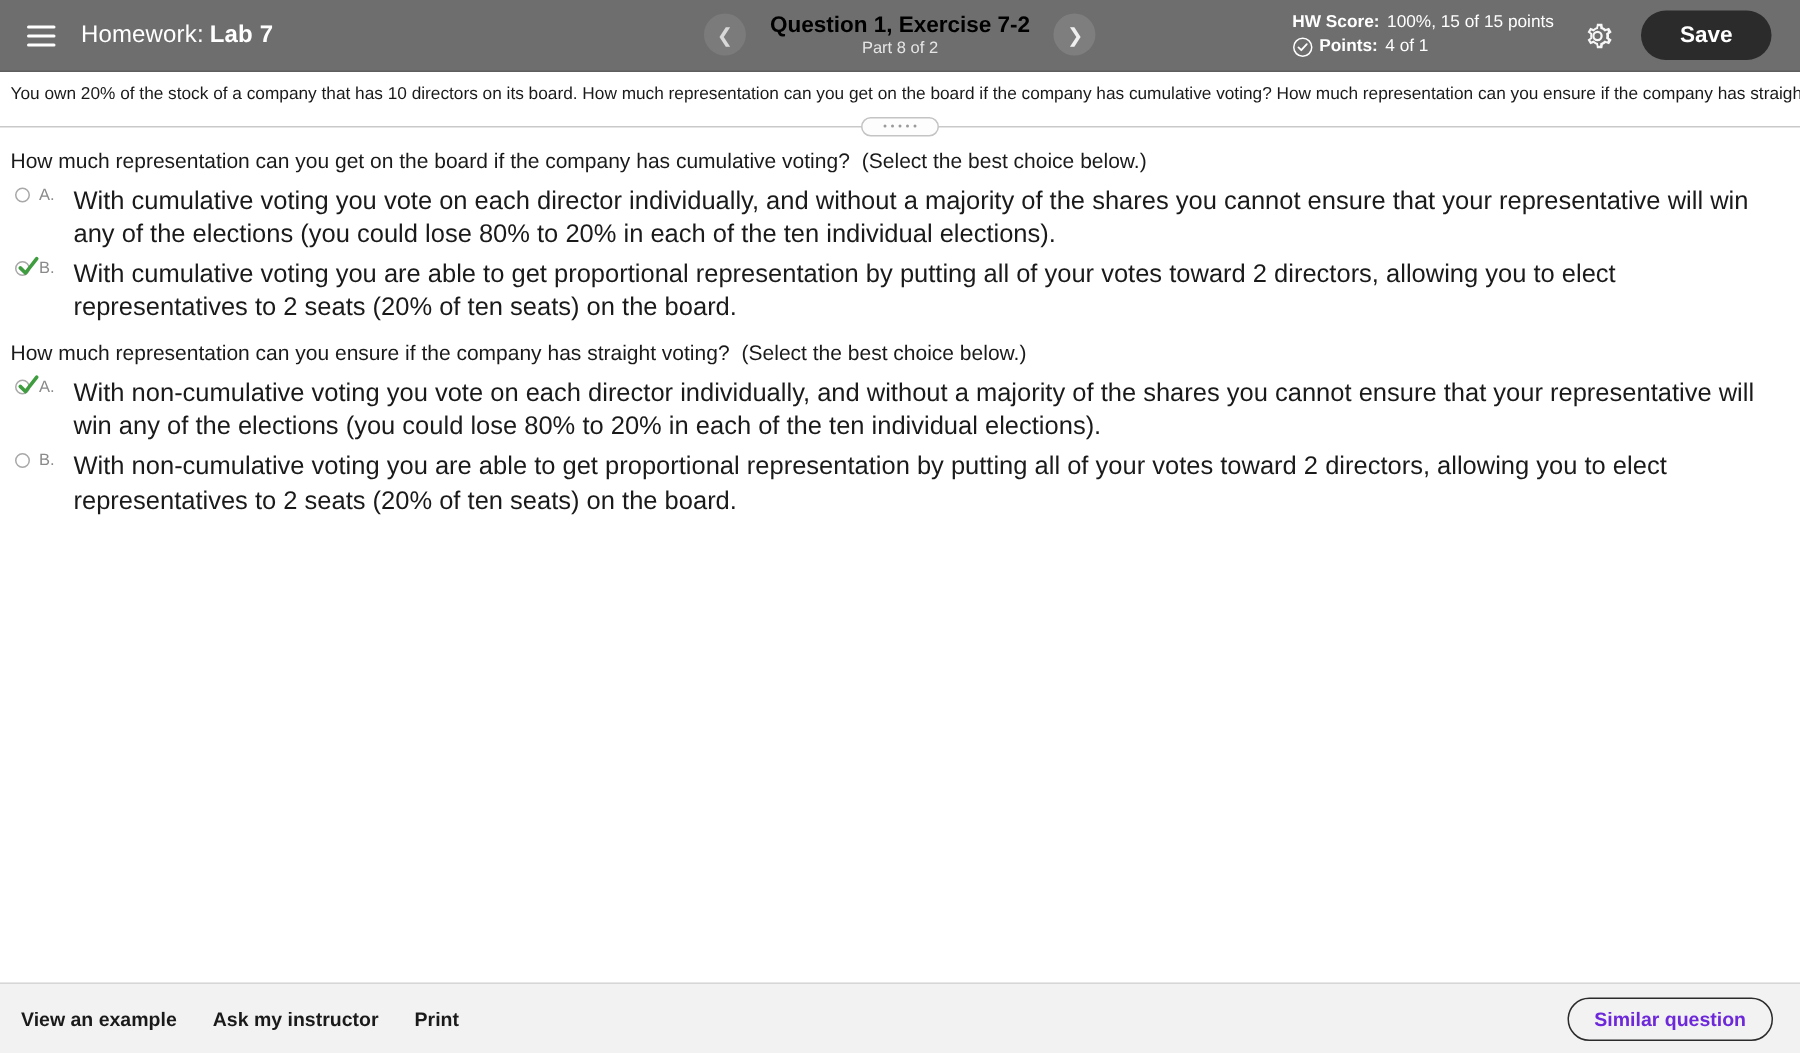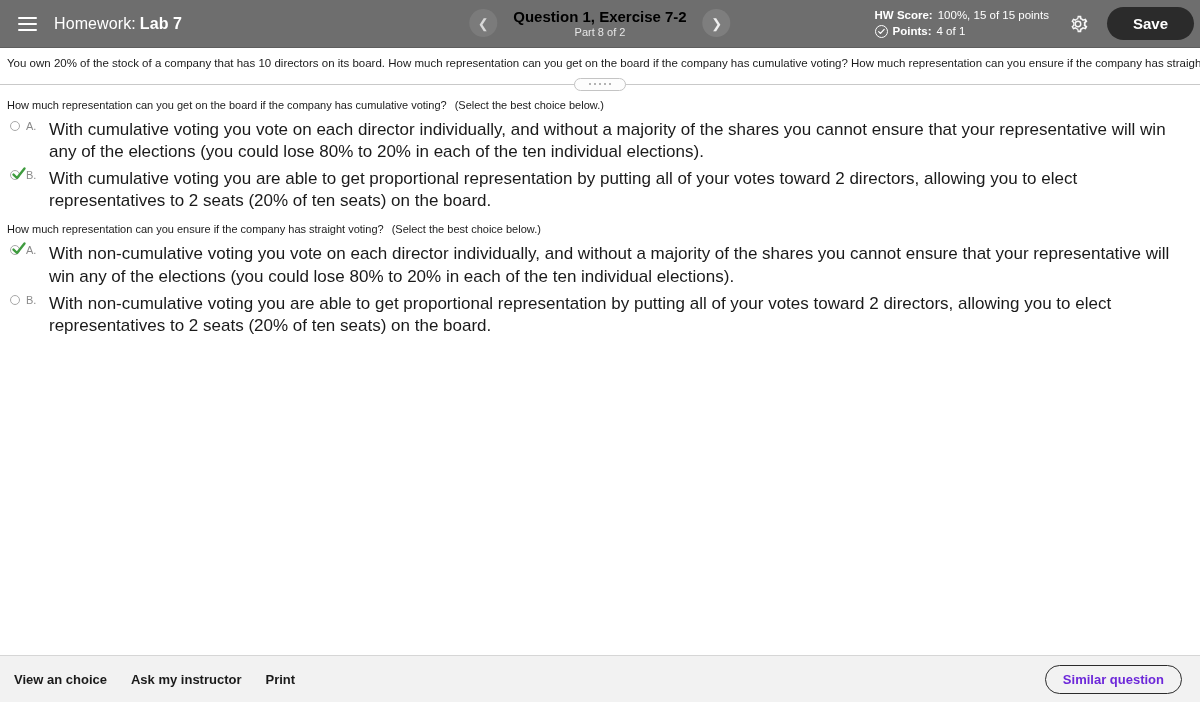--- a/index.html
+++ b/index.html
@@ -101,21 +101,21 @@
     font-size: 11px;
     color: #e6e6e6;
     margin-top: 1px;
   }
 
   .header-right {
     margin-left: auto;
     display: flex;
     align-items: center;
     gap: 18px;
-    padding-right: 6px;
+    padding-right: 19px;
   }
   .scorebox {
     font-size: 11.5px;
     line-height: 1.35;
     color: #ffffff;
     white-space: nowrap;
   }
   .scorebox .lbl { font-weight: bold; }
   .scorerow { display: flex; align-items: center; gap: 5px; }
   .check-circle {
@@ -190,21 +190,21 @@
     display: block;
   }
 
   
   .body-area {
     flex: 1 1 auto;
     overflow: hidden;
     padding: 0 6px 0 7px;
   }
   .subq {
-    font-size: 11px;
+    font-size: 14px;
     color: #1a1a1a;
     margin-top: 7px;
     margin-bottom: 5px;
     line-height: 1.3;
     white-space: nowrap;
   }
   .subq .hint { margin-left: 8px; }
 
   .choice {
     display: flex;
@@ -395,20 +395,20 @@
         <span class="radio"></span>
       </span>
       <span class="choice-letter">B.</span>
       <span class="choice-text">With non-cumulative voting you are able to get proportional representation by putting all of your votes toward 2 directors, allowing you to elect representatives to 2 seats (20% of ten seats) on the board.</span>
     </div>
 
   </div>
 
   <div class="footer">
     <div class="footer-links">
-      <span class="footer-link">View an choice</span>
+      <span class="footer-link">View an example</span>
       <span class="footer-link">Ask my instructor</span>
       <span class="footer-link">Print</span>
     </div>
     <button class="similar-btn">Similar question</button>
   </div>
 
 </div>
 
 </body></html>

